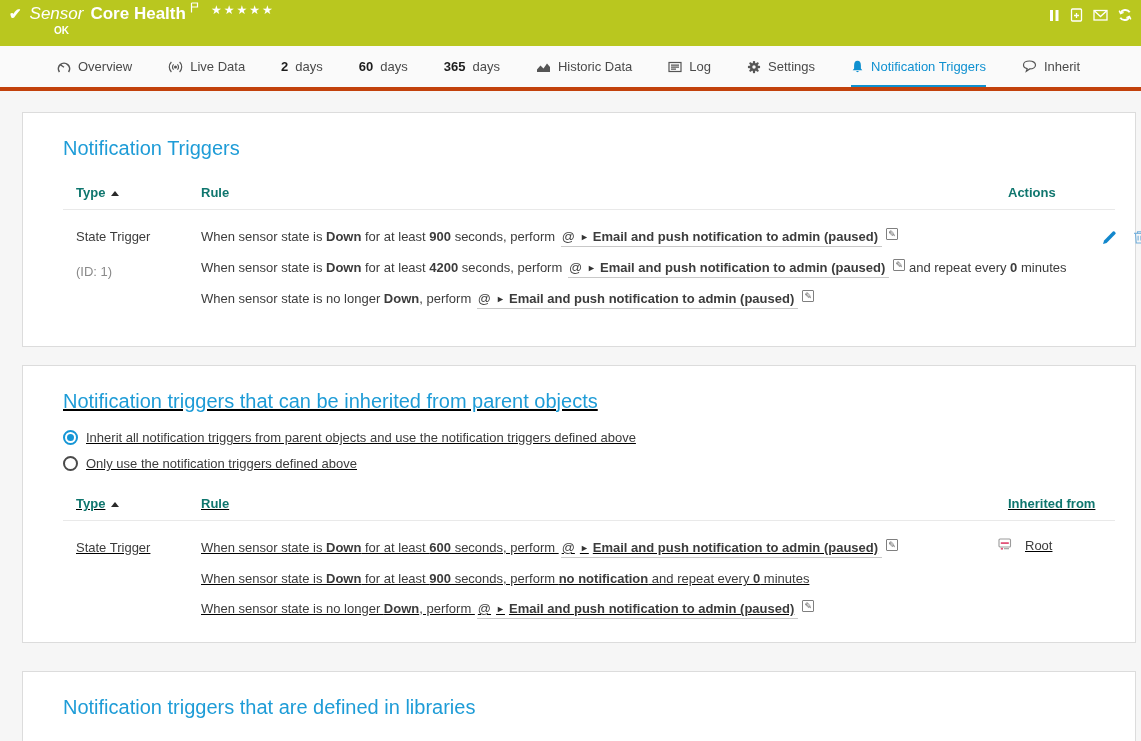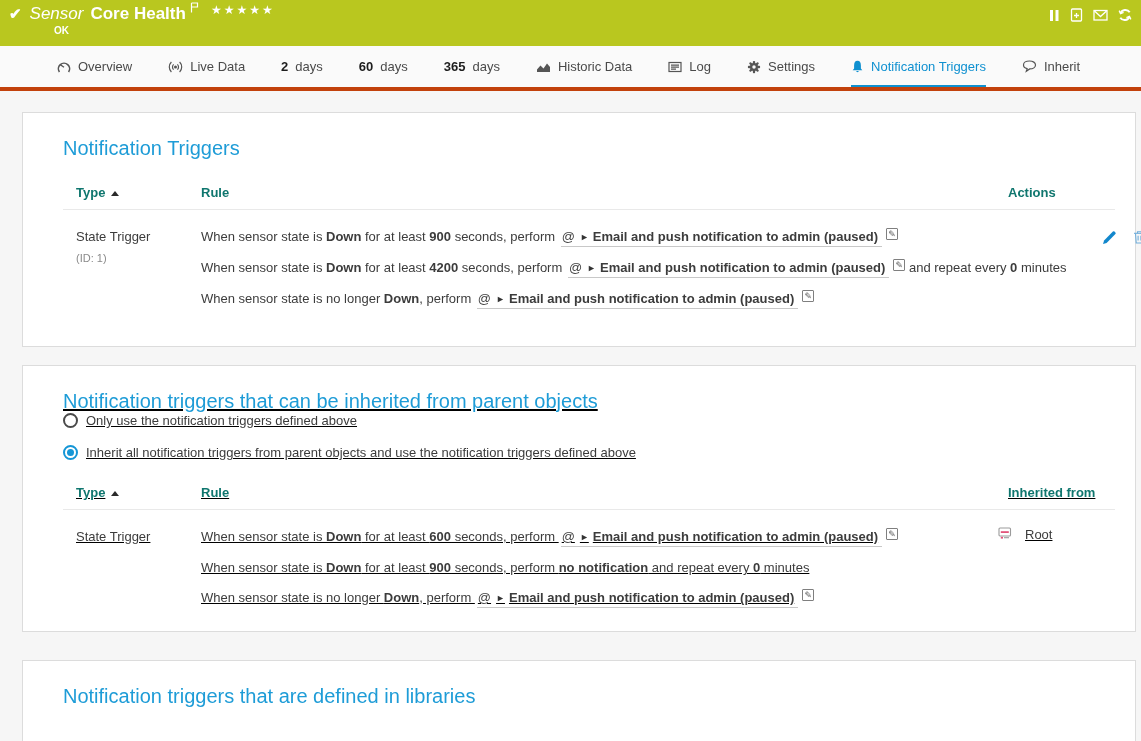--- a/index.html
+++ b/index.html
@@ -49,21 +49,21 @@
   .sort-tri {
     display:inline-block; width:0; height:0;
     border-left:4px solid transparent; border-right:4px solid transparent;
     border-bottom:5px solid #2a2a2a; margin-left:6px; margin-bottom:1px; cursor:pointer;
   }
   .tbl-row {
     display:grid; grid-template-columns:125px 1fr 145px;
     padding:17px 0 0 13px; font-size:13px; color:#3c3c3c;
   }
   .tname { padding-top:2px; }
-  .tid { color:#8a8a8a; font-size:11px; margin-top:8px; }
+  .tid { color:#8a8a8a; font-size:13px; margin-top:20px; }
   .rule-line { margin-bottom:10px; line-height:20px; white-space:nowrap; }
   .rule-line b { font-weight:700; }
   .trig-link { border-bottom:1px solid #c8c8c8; padding:0 4px 2px 1px; margin-left:2px; cursor:pointer; }
   .trig-link .at { font-size:13px; color:#444; }
   .trig-link .arr { font-size:9px; position:relative; top:-1px; margin:0 4px 0 5px; color:#333; }
   .edit-ic {
     display:inline-block; width:12px; height:12px; border:1px solid #7f7f7f; border-radius:1px;
     font-size:9px; line-height:11px; text-align:center; margin-left:4px;
     position:relative; top:-4px; color:#555; background:#fff; cursor:pointer;
   }
@@ -228,27 +228,27 @@
               <path d="M5.1 5.8 V10.6 M7.9 5.8 V10.6"></path>
           </svg>
         </span>
       </div>
     </div>
   </div>
 </div>
 
 <div class="panel" id="panel-inherited">
   <h2>Notification triggers that can be inherited from parent objects</h2>
+  <div class="radio-row first">
+    <span class="radio sel"></span>
+    <span>Inherit all notification triggers from parent objects and use the notification triggers defined above</span>
+  </div>
   <div class="radio-row">
     <span class="radio"></span>
     <span>Only use the notification triggers defined above</span>
-  </div>
-  <div class="radio-row first">
-    <span class="radio sel"></span>
-    <span>Inherit all notification triggers from parent objects and use the notification triggers defined above</span>
   </div>
   <div class="tbl">
     <div class="tbl-head">
       <div><span>Type</span><span class="sort-tri"></span></div>
       <div>Rule</div>
       <div class="col-right">Inherited from</div>
     </div>
     <div class="tbl-row">
       <div>
         <div class="tname">State Trigger</div>

